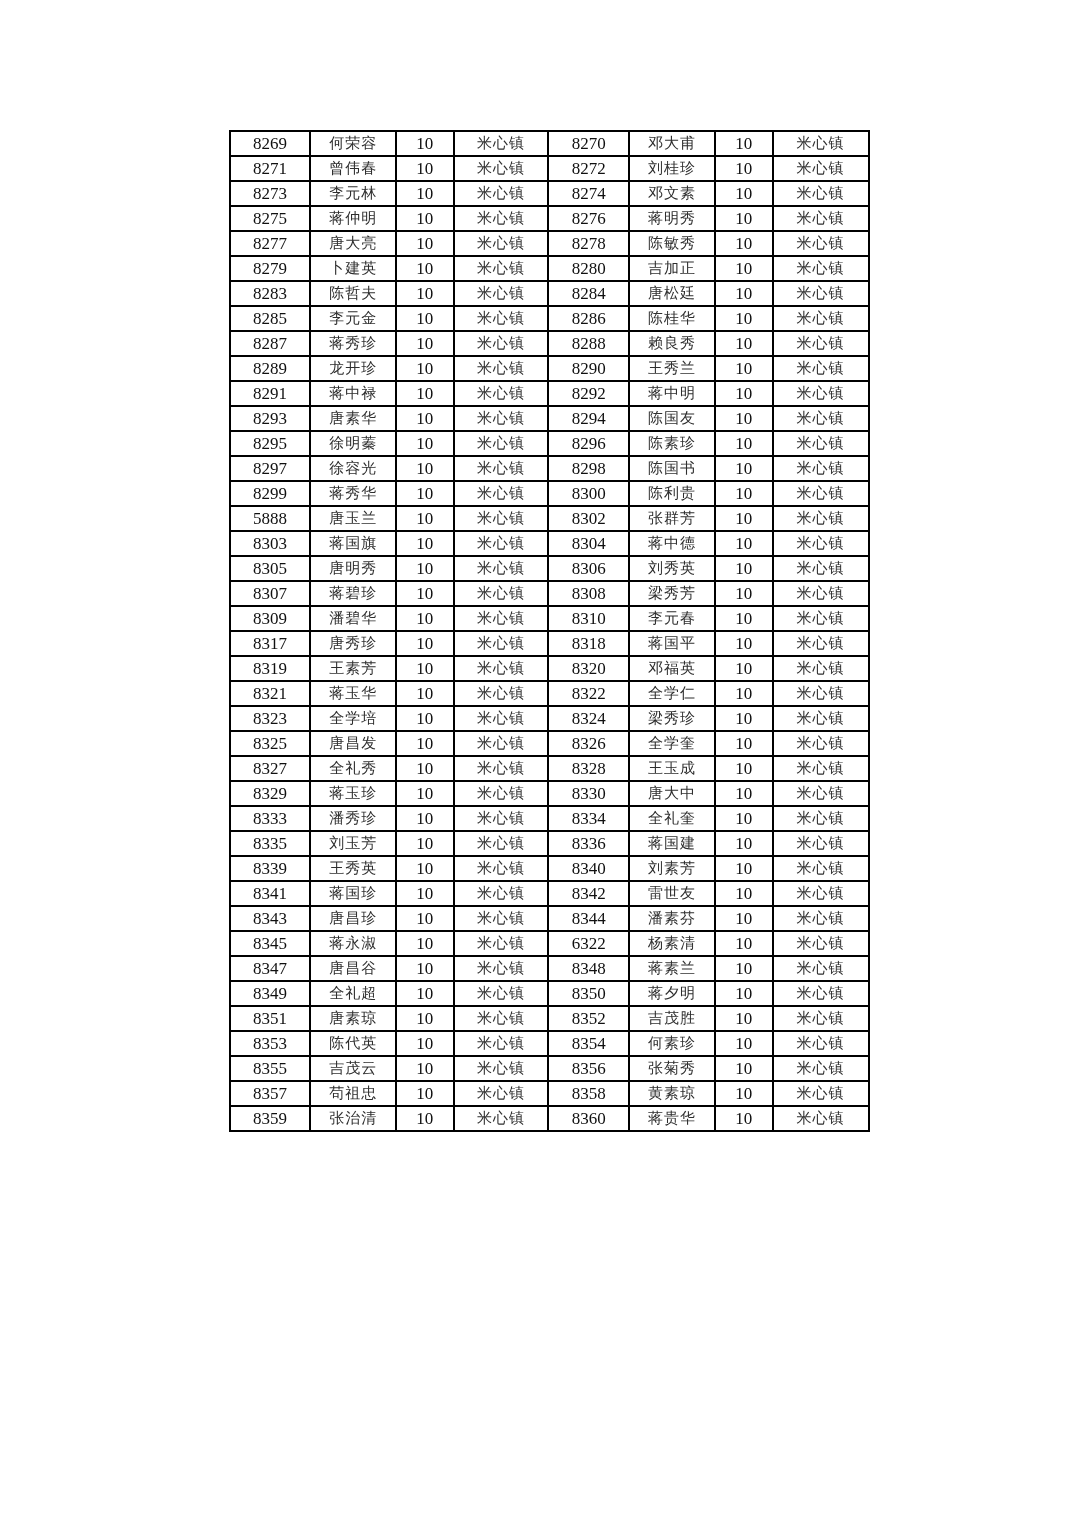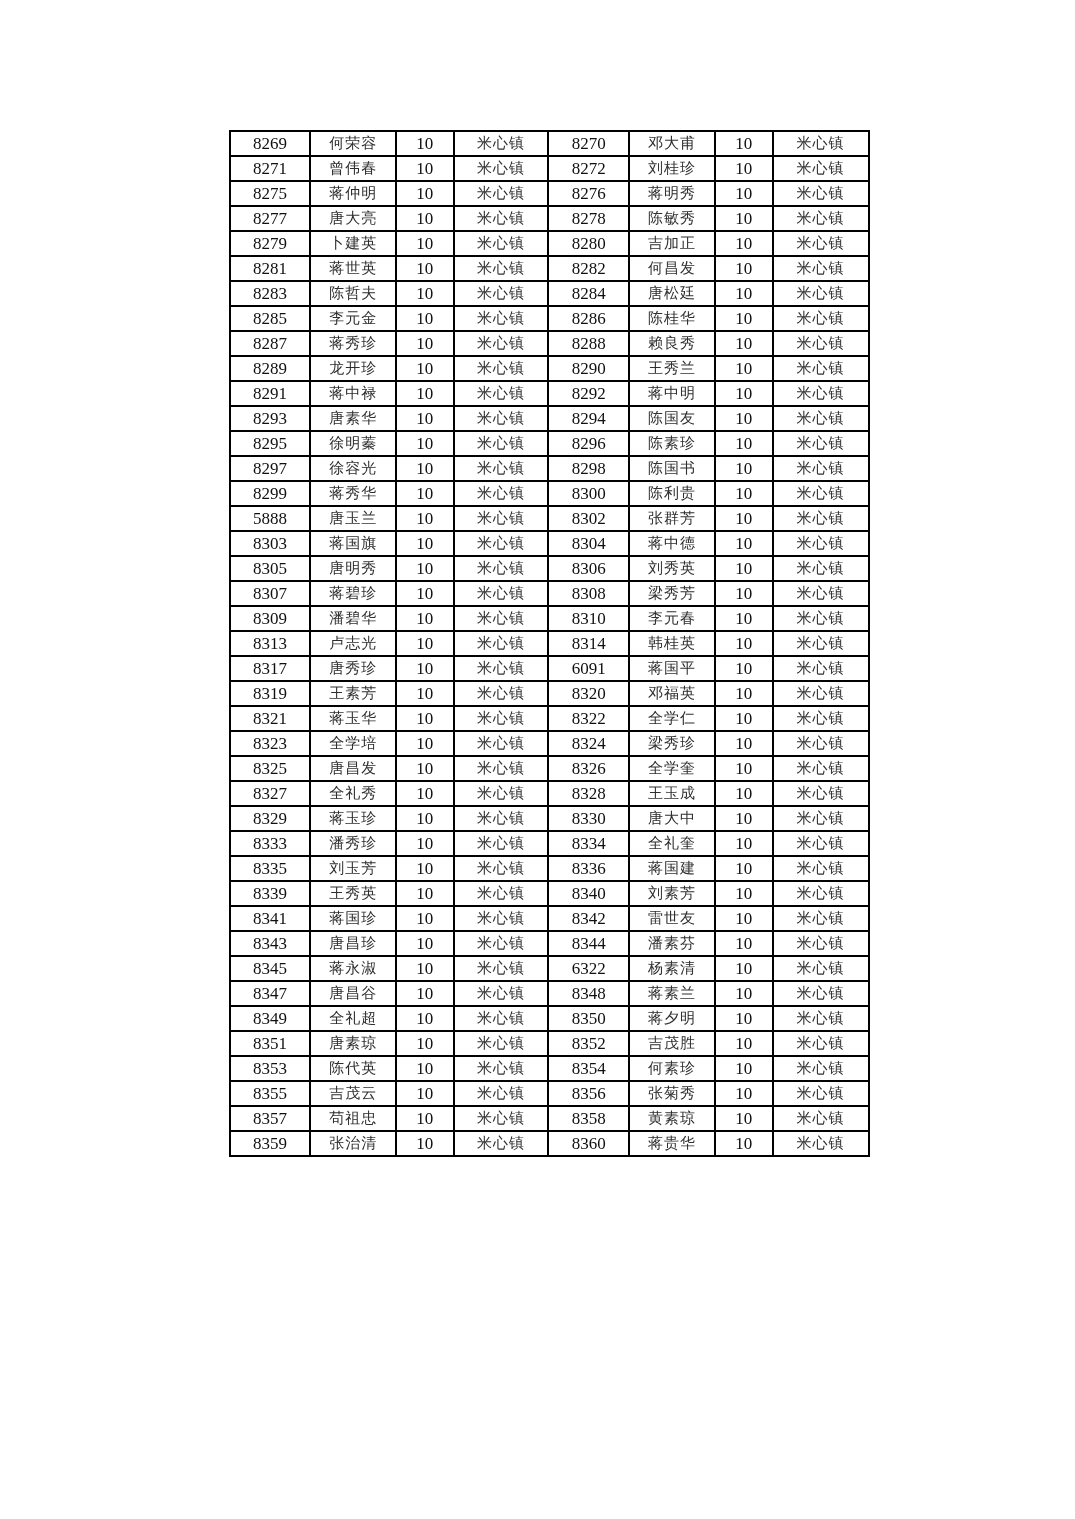--- a/index.html
+++ b/index.html
@@ -81,20 +81,30 @@
           <td class="cell-num">8271</td>
           <td class="cell-cjk">曾伟春</td>
           <td class="cell-num">10</td>
           <td class="cell-cjk">米心镇</td>
           <td class="cell-num">8272</td>
           <td class="cell-cjk">刘桂珍</td>
           <td class="cell-num">10</td>
           <td class="cell-cjk">米心镇</td>
         </tr>
         <tr>
+          <td class="cell-num">8273</td>
+          <td class="cell-cjk">李元林</td>
+          <td class="cell-num">10</td>
+          <td class="cell-cjk">米心镇</td>
+          <td class="cell-num">8274</td>
+          <td class="cell-cjk">邓文素</td>
+          <td class="cell-num">10</td>
+          <td class="cell-cjk">米心镇</td>
+        </tr>
+        <tr>
           <td class="cell-num">8275</td>
           <td class="cell-cjk">蒋仲明</td>
           <td class="cell-num">10</td>
           <td class="cell-cjk">米心镇</td>
           <td class="cell-num">8276</td>
           <td class="cell-cjk">蒋明秀</td>
           <td class="cell-num">10</td>
           <td class="cell-cjk">米心镇</td>
         </tr>
         <tr>
@@ -111,30 +121,20 @@
           <td class="cell-num">8279</td>
           <td class="cell-cjk">卜建英</td>
           <td class="cell-num">10</td>
           <td class="cell-cjk">米心镇</td>
           <td class="cell-num">8280</td>
           <td class="cell-cjk">吉加正</td>
           <td class="cell-num">10</td>
           <td class="cell-cjk">米心镇</td>
         </tr>
         <tr>
-          <td class="cell-num">8281</td>
-          <td class="cell-cjk">蒋世英</td>
-          <td class="cell-num">10</td>
-          <td class="cell-cjk">米心镇</td>
-          <td class="cell-num">8282</td>
-          <td class="cell-cjk">何昌发</td>
-          <td class="cell-num">10</td>
-          <td class="cell-cjk">米心镇</td>
-        </tr>
-        <tr>
           <td class="cell-num">8283</td>
           <td class="cell-cjk">陈哲夫</td>
           <td class="cell-num">10</td>
           <td class="cell-cjk">米心镇</td>
           <td class="cell-num">8284</td>
           <td class="cell-cjk">唐松廷</td>
           <td class="cell-num">10</td>
           <td class="cell-cjk">米心镇</td>
         </tr>
         <tr>
@@ -261,35 +261,25 @@
           <td class="cell-num">8309</td>
           <td class="cell-cjk">潘碧华</td>
           <td class="cell-num">10</td>
           <td class="cell-cjk">米心镇</td>
           <td class="cell-num">8310</td>
           <td class="cell-cjk">李元春</td>
           <td class="cell-num">10</td>
           <td class="cell-cjk">米心镇</td>
         </tr>
         <tr>
-          <td class="cell-num">8313</td>
-          <td class="cell-cjk">卢志光</td>
-          <td class="cell-num">10</td>
-          <td class="cell-cjk">米心镇</td>
-          <td class="cell-num">8314</td>
-          <td class="cell-cjk">韩桂英</td>
-          <td class="cell-num">10</td>
-          <td class="cell-cjk">米心镇</td>
-        </tr>
-        <tr>
           <td class="cell-num">8317</td>
           <td class="cell-cjk">唐秀珍</td>
           <td class="cell-num">10</td>
           <td class="cell-cjk">米心镇</td>
-          <td class="cell-num">6091</td>
+          <td class="cell-num">8318</td>
           <td class="cell-cjk">蒋国平</td>
           <td class="cell-num">10</td>
           <td class="cell-cjk">米心镇</td>
         </tr>
         <tr>
           <td class="cell-num">8319</td>
           <td class="cell-cjk">王素芳</td>
           <td class="cell-num">10</td>
           <td class="cell-cjk">米心镇</td>
           <td class="cell-num">8320</td>

